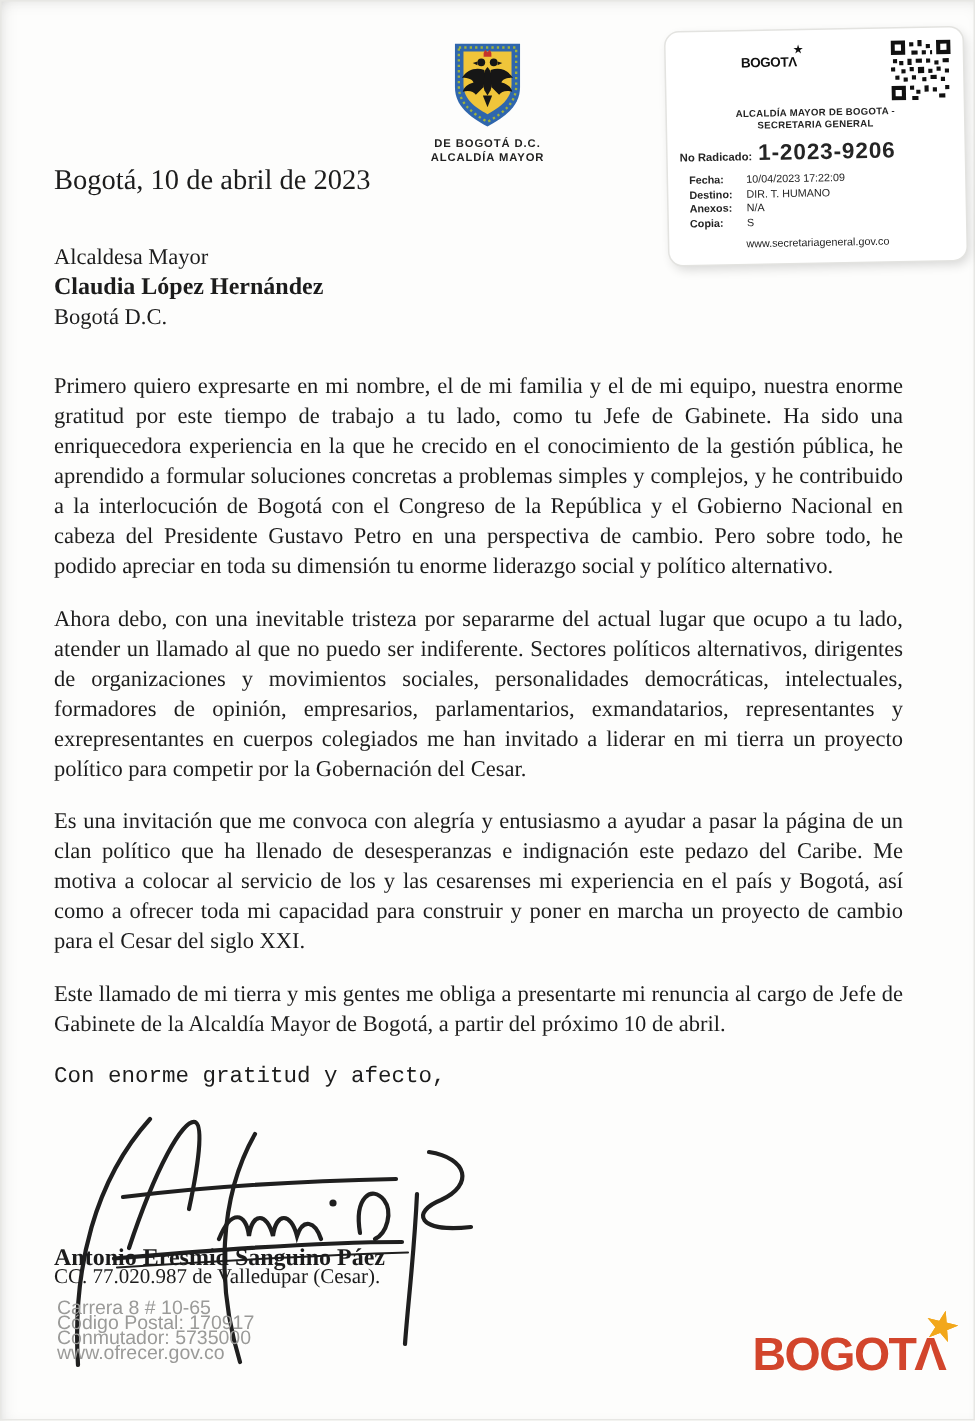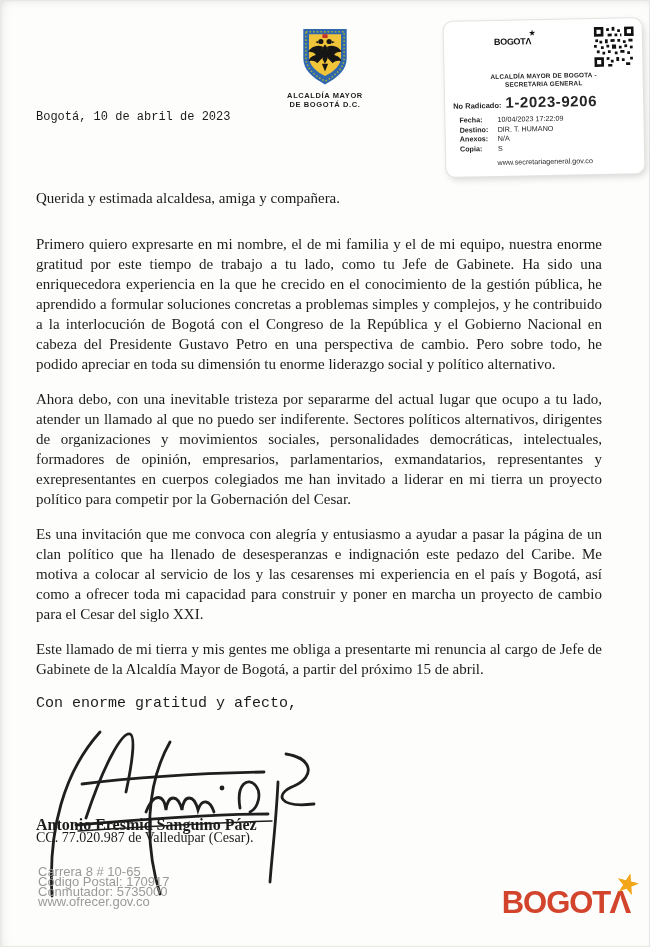--- a/index.html
+++ b/index.html
@@ -29,21 +29,21 @@
   .stamp-rad{display:flex;align-items:baseline;margin-top:6px;}
   .stamp-rad-label{font-size:7.5px;font-weight:bold;white-space:nowrap;}
   .stamp-rad-num{font-size:15px;font-weight:bold;letter-spacing:.6px;margin-left:4px;}
   .stamp-fields{margin-top:4px;margin-left:6px;}
   .stamp-row{display:flex;font-size:7.2px;line-height:9.5px;}
   .stamp-row .lbl{width:38px;font-weight:bold;}
   .stamp-row .val{font-weight:normal;}
   .stamp-site{text-align:center;font-size:7.2px;margin-top:5px;margin-bottom:2px;}
 
   
-  .date-line{position:absolute;top:110px;left:0;font-size:12px;font-family:Liberation Mono, monospace;}
+  .date-line{position:absolute;top:110px;left:0;font-size:19px;}
   .letter-body{position:absolute;top:162px;left:0;width:582px;font-size:15px;line-height:20px;}
   .recipient-title{margin:0;}
   .recipient-name{margin:0;font-weight:bold;font-size:16px;}
   .recipient-city{margin:0;}
   .salutation{margin-top:26px;}
   .paragraphs{margin-top:26px;}
   .paragraphs p{margin:0 16px 15px 0;text-align:justify;}
   .closing{margin-top:6px;font-family:Liberation Mono, monospace;}
 
   
@@ -77,22 +77,22 @@
         <path d="M37 29 l-6 2 6 3 z"></path>
         <path d="M63 29 l6 2 -6 3 z"></path>
         <path d="M50 36 C44 42 42 54 46 66 L50 73 L54 66 C58 54 56 42 50 36 Z"></path>
         <path d="M46 40 C34 36 24 40 17 50 C26 50 30 52 32 56 C24 58 20 62 18 68 C27 66 32 68 35 72 L45 62 Z"></path>
         <path d="M54 40 C66 36 76 40 83 50 C74 50 70 52 68 56 C76 58 80 62 82 68 C73 66 68 68 65 72 L55 62 Z"></path>
         <path d="M44 73 L50 88 L56 73 Z"></path>
       </g>
       <path d="M45 18 h10 v5 h-10 z M45 18 l2 -4 3 3 3 -3 2 4 z" fill="#c4342c"></path>
     </svg>
     <div class="crest-caption">
+      <div>DE BOGOTÁ D.C.</div>
       <div>ALCALDÍA MAYOR</div>
-      <div>DE BOGOTÁ D.C.</div>
     </div>
   </div>
 
   <div class="stamp">
     <div class="stamp-top">
       <div class="stamp-logo">
         <span>BOGOT</span><span>Λ</span>
         <span class="mini-star">★</span>
       </div>
       <svg class="stamp-qr" width="40" height="40" viewBox="0 0 29 29">
@@ -163,28 +163,32 @@
         <span class="val">S</span>
       </div>
     </div>
     <div class="stamp-site">www.secretariageneral.gov.co</div>
   </div>
 
   <div class="content">
     <div class="date-line">Bogotá, 10 de abril de 2023</div>
 
     <div class="letter-body">
-
-      <div class="salutation">Querida y estimada alcaldesa, amiga y compañera.</div>
+      <div class="recipient">
+        <p class="recipient-title">Alcaldesa Mayor</p>
+        <p class="recipient-name">Claudia López Hernández</p>
+        <p class="recipient-city">Bogotá D.C.</p>
+      </div>
+
 
       <div class="paragraphs">
         <p>Primero quiero expresarte en mi nombre, el de mi familia y el de mi equipo, nuestra enorme gratitud por este tiempo de trabajo a tu lado, como tu Jefe de Gabinete. Ha sido una enriquecedora experiencia en la que he crecido en el conocimiento de la gestión pública, he aprendido a formular soluciones concretas a problemas simples y complejos, y he contribuido a la interlocución de Bogotá con el Congreso de la República y el Gobierno Nacional en cabeza del Presidente Gustavo Petro en una perspectiva de cambio. Pero sobre todo, he podido apreciar en toda su dimensión tu enorme liderazgo social y político alternativo.</p>
         <p>Ahora debo, con una inevitable tristeza por separarme del actual lugar que ocupo a tu lado, atender un llamado al que no puedo ser indiferente. Sectores políticos alternativos, dirigentes de organizaciones y movimientos sociales, personalidades democráticas, intelectuales, formadores de opinión, empresarios, parlamentarios, exmandatarios, representantes y exrepresentantes en cuerpos colegiados me han invitado a liderar en mi tierra un proyecto político para competir por la Gobernación del Cesar.</p>
         <p>Es una invitación que me convoca con alegría y entusiasmo a ayudar a pasar la página de un clan político que ha llenado de desesperanzas e indignación este pedazo del Caribe. Me motiva a colocar al servicio de los y las cesarenses mi experiencia en el país y Bogotá, así como a ofrecer toda mi capacidad para construir y poner en marcha un proyecto de cambio para el Cesar del siglo XXI.</p>
-        <p>Este llamado de mi tierra y mis gentes me obliga a presentarte mi renuncia al cargo de Jefe de Gabinete de la Alcaldía Mayor de Bogotá, a partir del próximo 15 de abril.</p>
+        <p>Este llamado de mi tierra y mis gentes me obliga a presentarte mi renuncia al cargo de Jefe de Gabinete de la Alcaldía Mayor de Bogotá, a partir del próximo 10 de abril.</p>
       </div>
 
       <div class="closing">Con enorme gratitud y afecto,</div>
 
       <div class="sig-area">
         <svg class="sig-svg" width="320" height="178" viewBox="0 0 320 178">
           <g fill="none" stroke="#1f1f1f" stroke-width="2.8" stroke-linecap="round">
             <path d="M76 10 C40 50 24 108 28 174"></path>
             <path d="M62 96 C80 42 98 10 106 12 C112 14 108 42 102 70"></path>
             <path d="M58 62 C122 54 192 51 240 50"></path>

